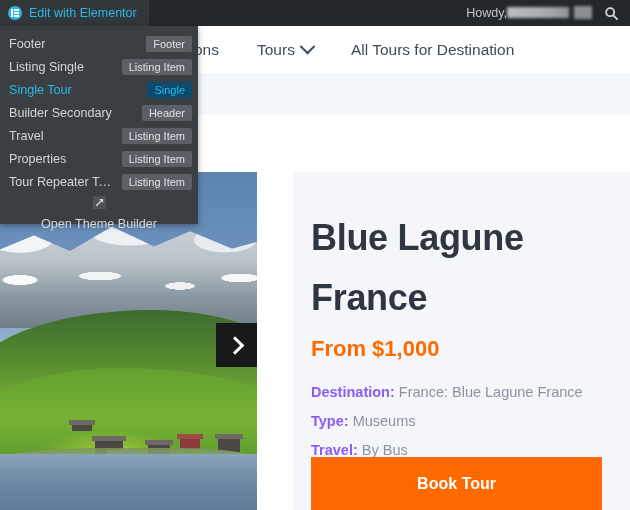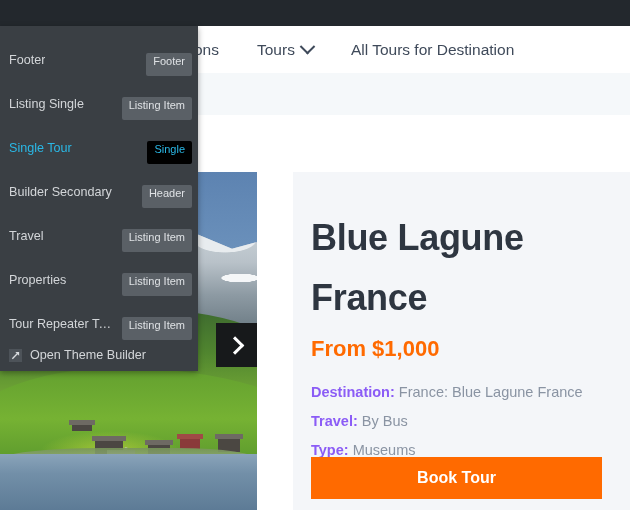--- a/index.html
+++ b/index.html
@@ -50,35 +50,34 @@
     color:#d7d8da;
   }
   
   #templates-menu{
     position:absolute;left:0;top:26px;width:198px;
     background:#3a3f44;z-index:60;
     padding:6px 0 4px 0;
     box-shadow:0 2px 6px rgba(0,0,0,.35);
   }
   .tpl-row{
-    display:flex;justify-content:space-between;
+    display:flex;align-items:center;justify-content:space-between;
     height:23px;padding:0 6px 0 9px;color:#d3d6d9;font-size:12.6px;
     white-space:nowrap;
-    margin-top:21px;
   }
   .tpl-row.active .tpl-label,.tpl-row.active .tpl-badge{color:#2ab8e6;}
   .tpl-label{overflow:hidden;text-overflow:ellipsis;}
   .tpl-badge{
     background:#5a6066;color:#dfe2e5;font-size:11px;
     padding:2px 7px;border-radius:2px;margin-left:10px;flex:none;
   }
-  .tpl-row.active .tpl-badge{background:#000000;}
+  .tpl-row.active .tpl-badge{background:#0c4a6e;}
   #theme-builder-row{
     display:flex;align-items:center;gap:8px;
-    height:24px;padding:0 9px;color:#d3d6d9;font-size:12.6px;margin-top:3px;
+    height:24px;padding:0 9px;color:#d3d6d9;font-size:12.6px;margin-top:3px;flex-direction:column;
   }
   .ext-icon{
     width:13px;height:13px;background:#4d5359;flex:none;
     display:flex;align-items:center;justify-content:center;color:#d9dcdf;
   }
   
   #site-nav{
     position:absolute;left:0;top:26px;width:630px;height:47px;
     background:#ffffff;display:flex;align-items:center;
     z-index:10;
@@ -172,21 +171,21 @@
     font-size:36px;line-height:60px;font-weight:bold;color:#2e3641;
     margin:0;letter-spacing:-.3px;
   }
   #tour-price{
     font-size:22px;font-weight:bold;color:#ff6a00;margin:8px 0 0 0;
   }
   .meta-list{margin:22px 0 0 0;padding:0;list-style:none;}
   .meta-row{font-size:14.5px;color:#8a94a3;margin-bottom:13px;}
   .meta-row b{color:#8b5cf6;font-weight:bold;}
   #book-tour{
-    position:absolute;left:311px;top:457px;width:291px;height:42px;
+    position:absolute;left:311px;top:457px;width:291px;height:54px;
     background:#ff6a00;color:#ffffff;border:none;
     font-family:"Liberation Sans",sans-serif;
     font-size:16px;font-weight:bold;cursor:pointer;z-index:6;
   }
 </style>
 </head>
 <body>
 
 <div id="band"></div>
 <div id="page-white"></div>
@@ -232,32 +231,54 @@
 
 <div id="info-card">
   <h1 id="tour-title">Blue Lagune France</h1>
   <div id="tour-price">From $1,000</div>
   <ul class="meta-list">
     <li class="meta-row">
       <b>Destination:</b>
       <span>France: Blue Lagune France</span>
     </li>
     <li class="meta-row">
+      <b>Type:</b>
+      <span>Museums</span>
+    </li>
+    <li class="meta-row">
       <b>Travel:</b>
       <span>By Bus</span>
     </li>
-    <li class="meta-row">
-      <b>Type:</b>
-      <span>Museums</span>
-    </li>
   </ul>
 </div>
 <button id="book-tour">Book Tour</button>
 
 <div id="admin-bar">
+  <div id="elementor-edit">
+    <span class="e-logo">
+      <i class="bar-tall"></i>
+      <span class="bar-stack">
+          <i></i>
+          <i></i>
+          <i></i>
+        </span>
+    </span>
+    <span>Edit with Elementor</span>
+  </div>
+  <div id="admin-right">
+    <span id="howdy">
+      <span>Howdy,</span><span id="howdy-user"></span><span id="howdy-avatar"></span>
+    </span>
+    <span id="search-btn">
+      <svg width="15" height="15" viewBox="0 0 16 16" aria-hidden="true">
+        <circle cx="6.6" cy="6.6" r="4.3" fill="none" stroke="#d7d8da" stroke-width="1.9"></circle>
+        <line x1="9.9" y1="9.9" x2="14" y2="14" stroke="#d7d8da" stroke-width="1.9" stroke-linecap="round"></line>
+      </svg>
+    </span>
+  </div>
 </div>
 
 <div id="templates-menu">
   <div class="tpl-row">
     <span class="tpl-label">Footer</span>
     <span class="tpl-badge">Footer</span>
   </div>
   <div class="tpl-row">
     <span class="tpl-label">Listing Single</span>
     <span class="tpl-badge">Listing Item</span>

